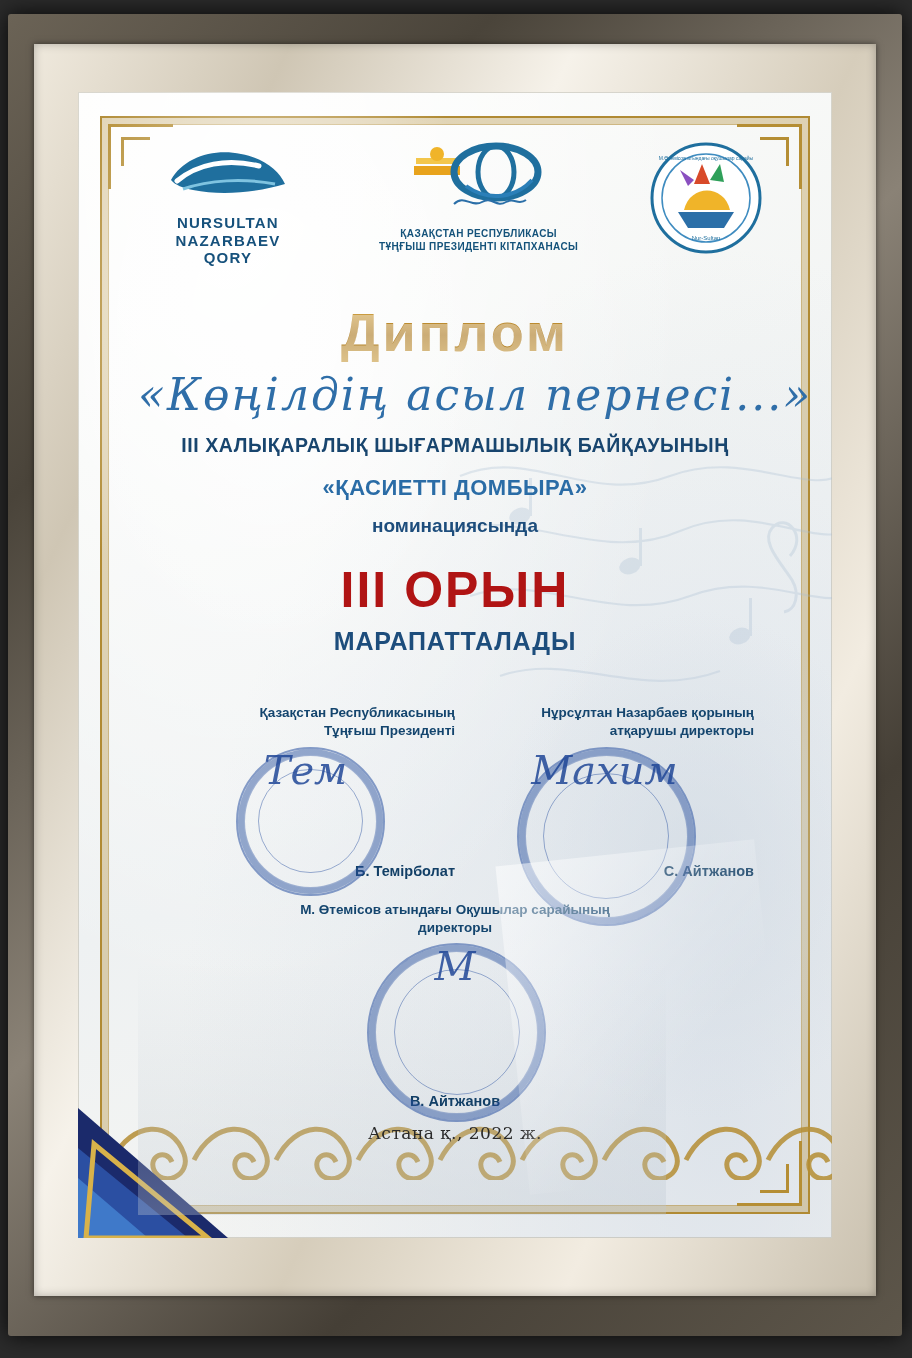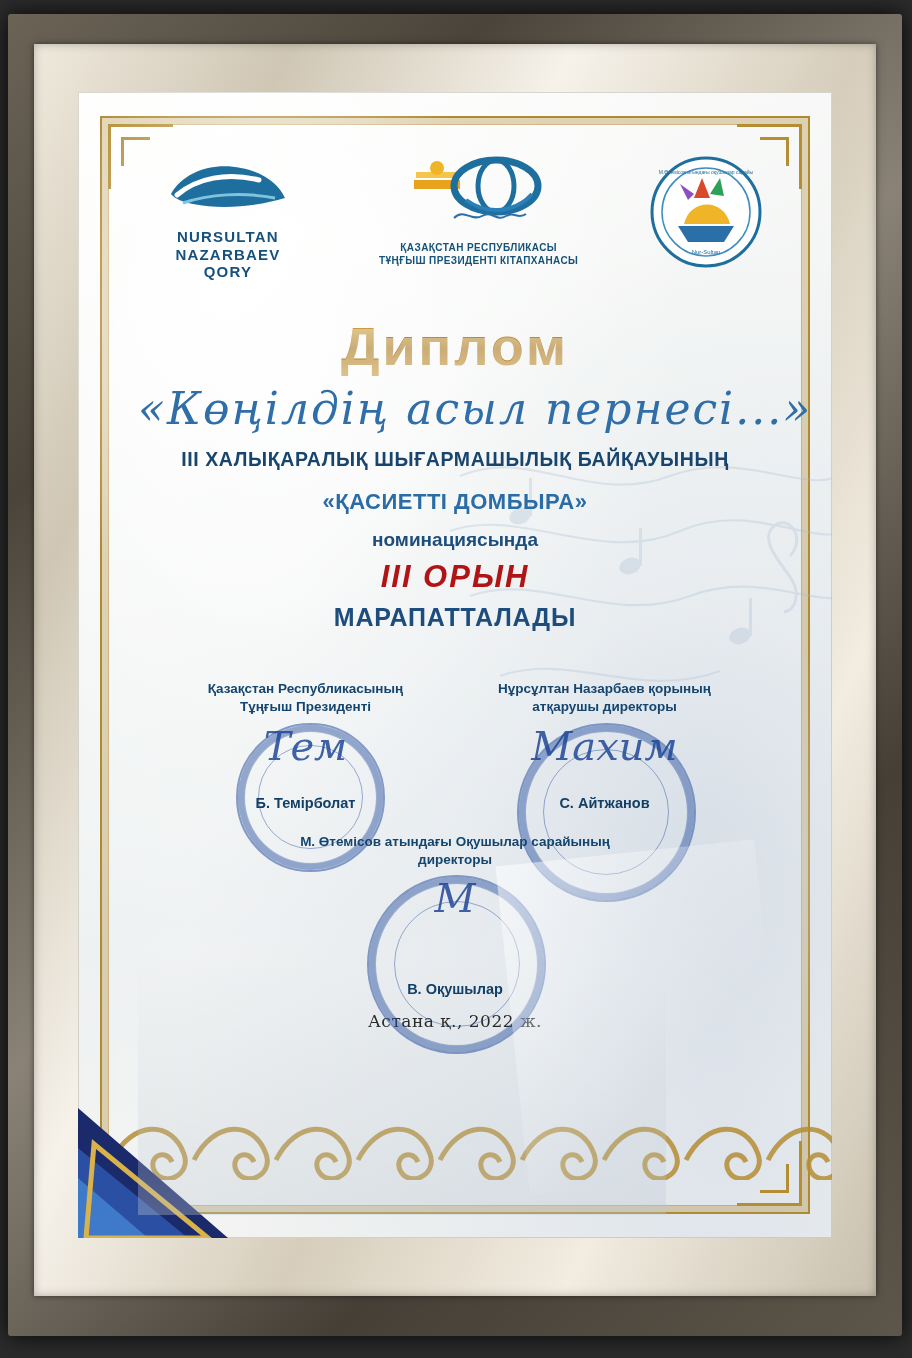--- a/index.html
+++ b/index.html
@@ -116,21 +116,21 @@
     left: 48%; top: 30%;
     width: 420px; height: 340px;
     opacity:.30;
     pointer-events:none;
   }
 
   
   .content {
     position: absolute;
     left: 0; right: 0; top: 0; bottom: 0;
-    padding: 52px 60px 50px;
+    padding: 38px 60px 50px;
     box-sizing: border-box;
     text-align: center;
   }
 
   .logos {
     display: flex;
     align-items: flex-start;
     justify-content: center;
     gap: 52px;
     margin-top: 10px;
@@ -192,26 +192,25 @@
     color: #2a6ca6;
     letter-spacing: .5px;
   }
   .line-nomination-word {
     margin-top: 14px;
     font-size: 19px;
     font-weight: bold;
     color: #1d4d7c;
   }
   .line-place {
-    margin-top: 8px;
-    font-size: 31px;
+    margin-top: 24px;
+    font-size: 50px;
     font-weight: bold;
     color: #b01414;
     letter-spacing: 2px;
-    font-style: italic;
   }
 
   .recipient-wrap {
     margin-top: 14px;
     height: 54px;
     position: relative;
   }
   .recipient-name {
     font-family: "DejaVu Serif", serif;
     font-style: italic;
@@ -235,33 +234,35 @@
     color: #1d4d7c;
     letter-spacing: .8px;
   }
 
   
   .sig-row {
     display: flex;
     justify-content: space-between;
     margin-top: 48px;
     padding: 0 18px;
+    text-align: right;
   }
   .sig-col { width: 300px; position: relative; }
   .sig-title {
     font-size: 13.5px;
     font-weight: bold;
     color: #14456e;
     line-height: 1.35;
   }
   .sig-space { height: 78px; position: relative; }
   .sig-name {
     font-size: 14.5px;
     font-weight: bold;
     color: #123f66;
+    margin-top: 44px;
   }
   .sig-center {
     margin-top: 22px;
     position: relative;
   }
   .sig-center .sig-space { height: 112px; }
 
   .place-date {
     margin-top: 14px;
     font-family: "DejaVu Serif", serif;
@@ -457,21 +458,21 @@
 
           <div class="sig-center">
             <div class="sig-title">
               <div>М. Өтемісов атындағы Оқушылар сарайының</div>
               <div>директоры</div>
             </div>
             <div class="sig-space">
               <div class="stamp stamp-3"></div>
               <div class="handwrite">М</div>
             </div>
-            <div class="sig-name">В. Оқушылар</div>
+            <div class="sig-name">В. Айтжанов</div>
           </div>
 
           <div class="place-date">Астана қ., 2022 ж.</div>
         </div>
 
         <div class="reflection"></div>
       </div>
     </div>
   </div>
 </div>

